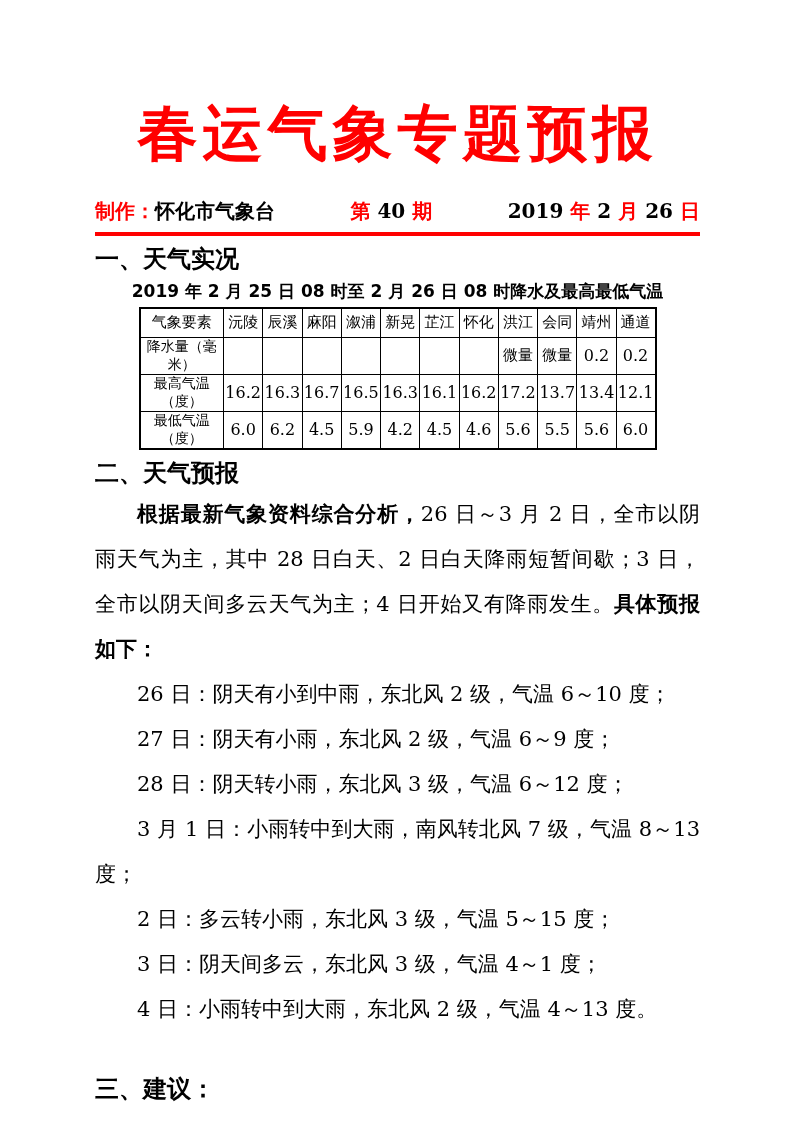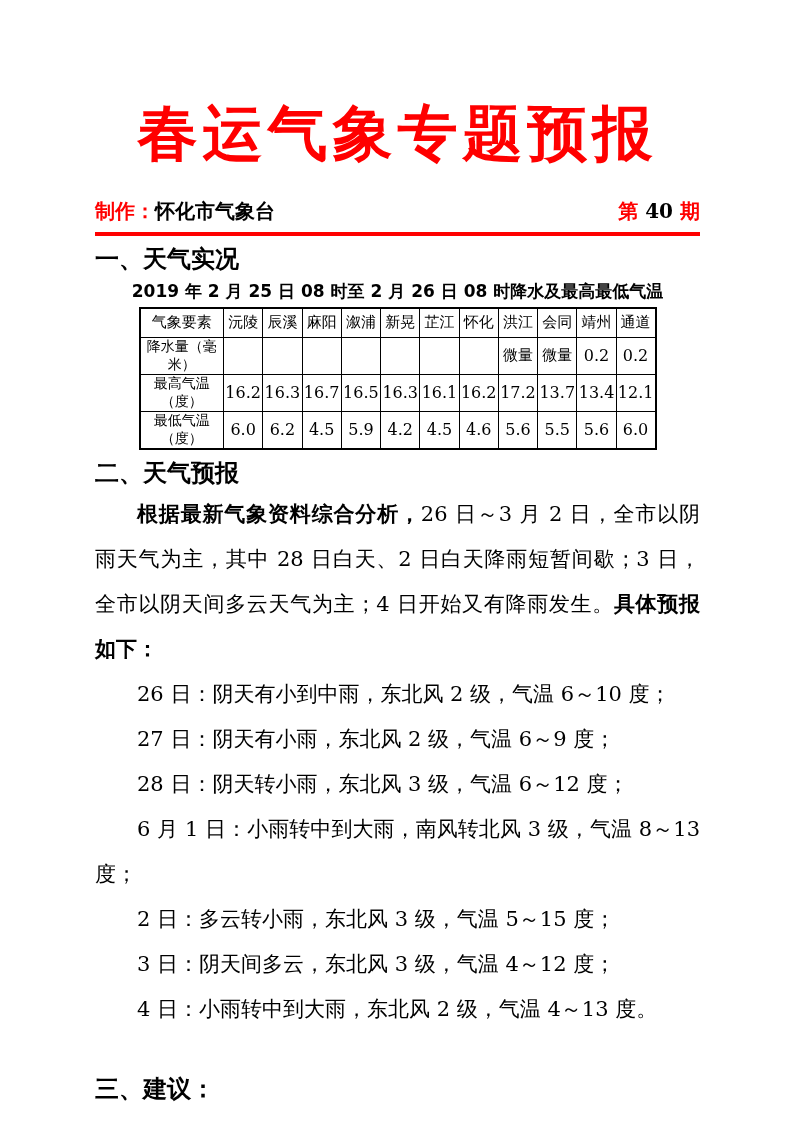--- a/index.html
+++ b/index.html
@@ -97,20 +97,21 @@
 </head>
 <body>
 
 <div class="page">
 
   <h1 class="doc-title">春运气象专题预报</h1>
 
   <div class="byline">
     <span><span class="red">制作：</span><span>怀化市气象台</span></span>
     <span><span class="red">第</span><span> 40 </span><span class="red">期</span></span>
+    <span><span>2019</span><span class="red"> 年 </span><span>2</span><span class="red"> 月 </span><span>26</span><span class="red"> 日</span></span>
   </div>
 
   <hr class="rule">
 
   <h2 class="sec-heading">一、天气实况</h2>
 
   <div class="table-title">2019 年 2 月 25 日 08 时至 2 月 26 日 08 时降水及最高最低气温</div>
 
   <table class="wx">
     <colgroup>
@@ -187,20 +188,20 @@
   </tbody>
     </table>
 
   <h2 class="sec-heading">二、天气预报</h2>
 
   <p class="para first"><span class="bold-hei">根据最新气象资料综合分析，</span><span>26 日～3 月 2 日，全市以阴雨天气为主，其中 28 日白天、2 日白天降雨短暂间歇；3 日，全市以阴天间多云天气为主；4 日开始又有降雨发生。</span><span class="bold-hei">具体预报如下：</span></p>
 
   <p class="para">26 日：阴天有小到中雨，东北风 2 级，气温 6～10 度；</p>
   <p class="para">27 日：阴天有小雨，东北风 2 级，气温 6～9 度；</p>
   <p class="para">28 日：阴天转小雨，东北风 3 级，气温 6～12 度；</p>
-  <p class="para">6 月 1 日：小雨转中到大雨，南风转北风 3 级，气温 8～13 度；</p>
+  <p class="para">3 月 1 日：小雨转中到大雨，南风转北风 7 级，气温 8～13 度；</p>
   <p class="para">2 日：多云转小雨，东北风 3 级，气温 5～15 度；</p>
-  <p class="para">3 日：阴天间多云，东北风 3 级，气温 4～12 度；</p>
+  <p class="para">3 日：阴天间多云，东北风 3 级，气温 4～1 度；</p>
   <p class="para">4 日：小雨转中到大雨，东北风 2 级，气温 4～13 度。</p>
 
   <h2 class="sec-heading suggest">三、建议：</h2>
 
 </div>
 
 </body></html>

